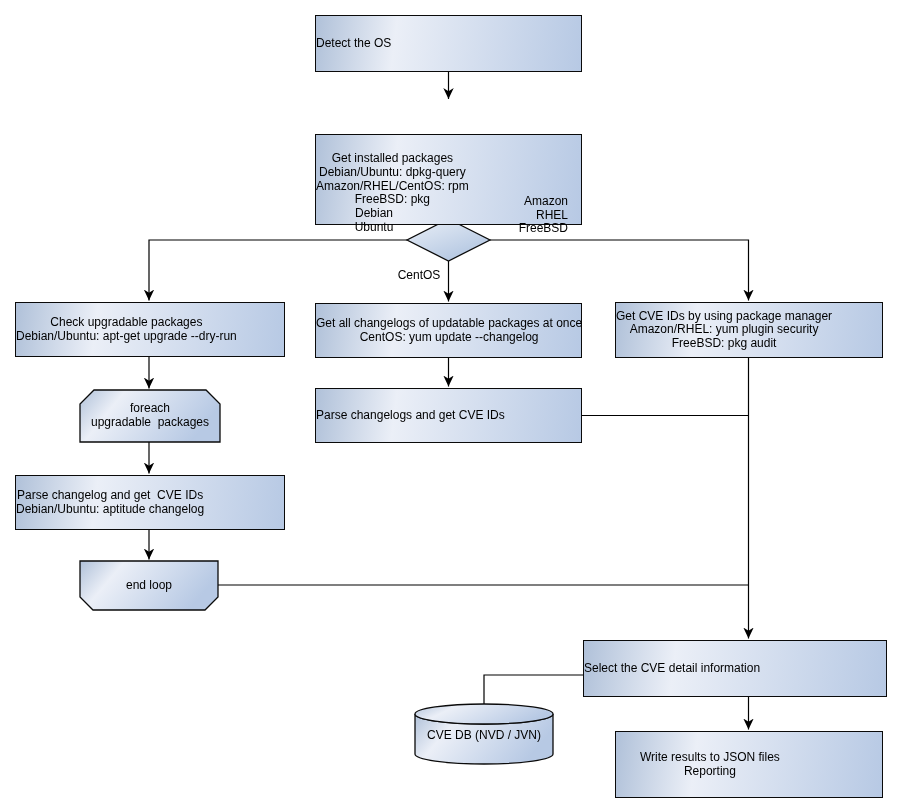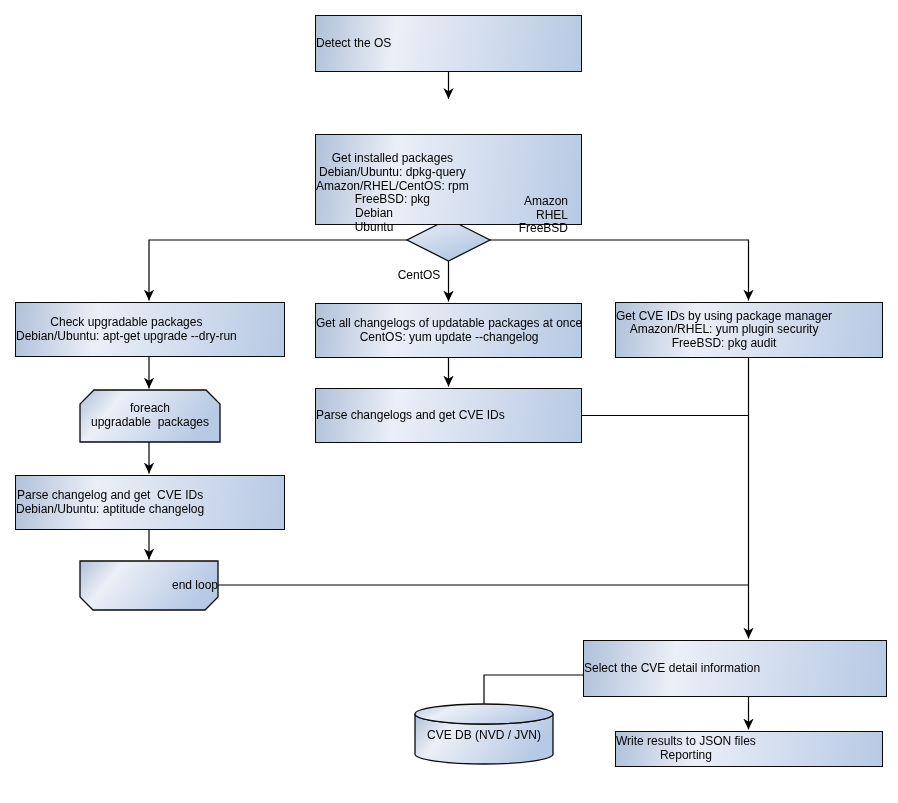--- a/index.html
+++ b/index.html
@@ -125,31 +125,31 @@
   <div class="node" style="left:615px; top:302px; width:268px; height:56px;">
     <div class="label">Get CVE IDs by using package manager
 Amazon/RHEL: yum plugin security
 FreeBSD: pkg audit</div>
   </div>
 
   <div class="node" style="left:583px; top:640px; width:304px; height:57px;">
     <div class="label">Select the CVE detail information</div>
   </div>
 
-  <div class="node" style="left:615px; top:731px; width:268px; height:36px;">
+  <div class="node" style="left:615px; top:731px; width:268px; height:67px;padding-left:24px;">
     <div class="label">Write results to JSON files
 Reporting</div>
   </div>
 
   <div class="overlay" style="left:80px; top:390px; width:140px; height:52px;">
     <div class="label">foreach
 upgradable  packages</div>
   </div>
 
-  <div class="overlay" style="left:80px; top:561px; width:138px; height:49px;justify-content:flex-end;">
+  <div class="overlay" style="left:80px; top:561px; width:138px; height:49px;">
     <div class="label">end loop</div>
   </div>
 
   <div class="overlay" style="left:415px; top:710px; width:138px; height:52px;">
     <div class="label">CVE DB (NVD / JVN)</div>
   </div>
 
   <div class="edge-label" style="left:340px; top:207px; width:68px;">Debian
 Ubuntu</div>
 

